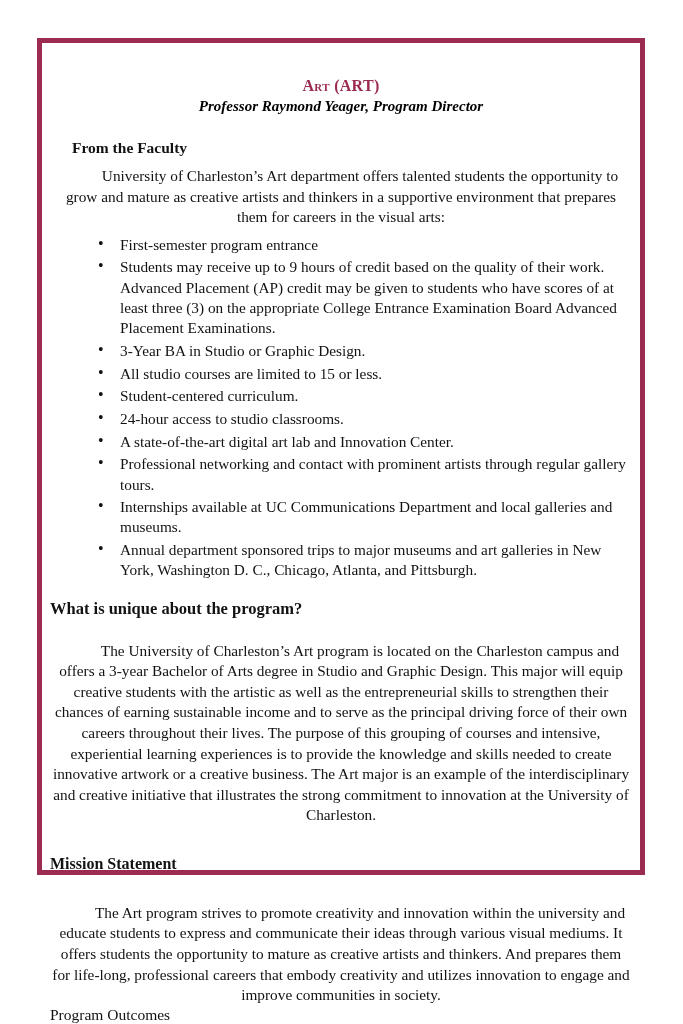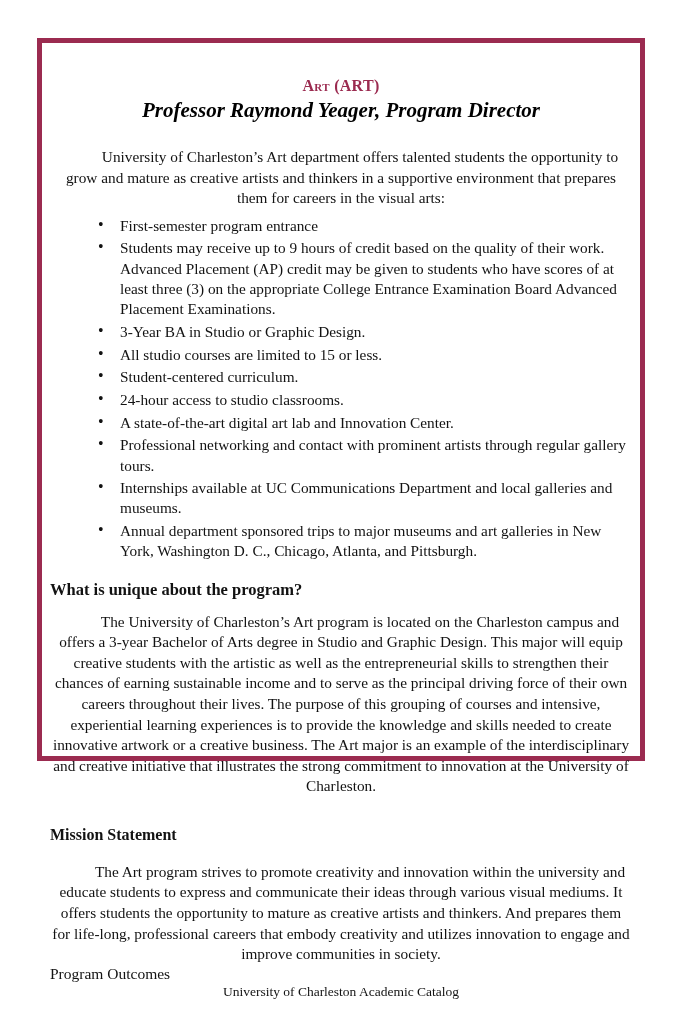--- a/index.html
+++ b/index.html
@@ -16,38 +16,38 @@
     height: 1024px;
     position: relative;
     font-family: "Liberation Serif", "DejaVu Serif", serif;
     color: var(--ink);
   }
   .frame {
     position: absolute;
     left: 37px;
     top: 38px;
     width: 608px;
-    height: 723px;
+    height: 837px;
     border: 5px solid var(--accent);
     background: #ffffff;
     display: flex;
     flex-direction: column;
     padding: 34px 8px 6px 8px;
   }
   header { text-align: center; }
   .title {
     font-size: 16px;
     font-weight: bold;
     font-variant: small-caps;
     letter-spacing: 0.3px;
     color: var(--accent);
     margin-bottom: 3px;
   }
   .subtitle {
-    font-size: 21px;
+    font-size: 15px;
     font-weight: bold;
     font-style: italic;
     color: #000;
     margin-bottom: 24px;
   }
   .h-faculty {
     font-size: 15.5px;
     font-weight: bold;
     margin-left: 22px;
     margin-bottom: 9px;
@@ -74,27 +74,27 @@
     content: "\2022";
     position: absolute;
     left: -22px;
     top: -1px;
     font-size: 16px;
   }
   .h-section {
     font-size: 16.5px;
     font-weight: bold;
     margin-top: 2px;
-    margin-bottom: 12px;
+    margin-bottom: 22px;
   }
   .h-mission {
     font-size: 16px;
     font-weight: bold;
     margin-top: 22px;
-    margin-bottom: 18px;
+    margin-bottom: 30px;
   }
   .para-tight { margin-bottom: 0; }
   .h-outcomes {
     font-size: 15.5px;
     font-weight: normal;
   }
   footer {
     margin-top: auto;
     text-align: center;
     font-size: 13.5px;
@@ -106,20 +106,21 @@
 <body>
 
 <div class="frame">
 
   <header>
     <h1 class="title">Art (ART)</h1>
     <div class="subtitle">Professor Raymond Yeager, Program Director</div>
   </header>
 
   <section>
+    <h2 class="h-faculty">From the Faculty</h2>
     <p class="para">University of Charleston’s Art department offers talented students the opportunity to grow and mature as creative artists and thinkers in a supportive environment that prepares them for careers in the visual arts:</p>
     <ul class="bullets">
         <li>First-semester program entrance</li>
         <li>Students may receive up to 9 hours of credit based on the quality of their work. Advanced Placement (AP) credit may be given to students who have scores of at least three (3) on the appropriate College Entrance Examination Board Advanced Placement Examinations.</li>
         <li>3-Year BA in Studio or Graphic Design.</li>
         <li>All studio courses are limited to 15 or less.</li>
         <li>Student-centered curriculum.</li>
         <li>24-hour access to studio classrooms.</li>
         <li>A state-of-the-art digital art lab and Innovation Center.</li>
         <li>Professional networking and contact with prominent artists through regular gallery tours.</li>

